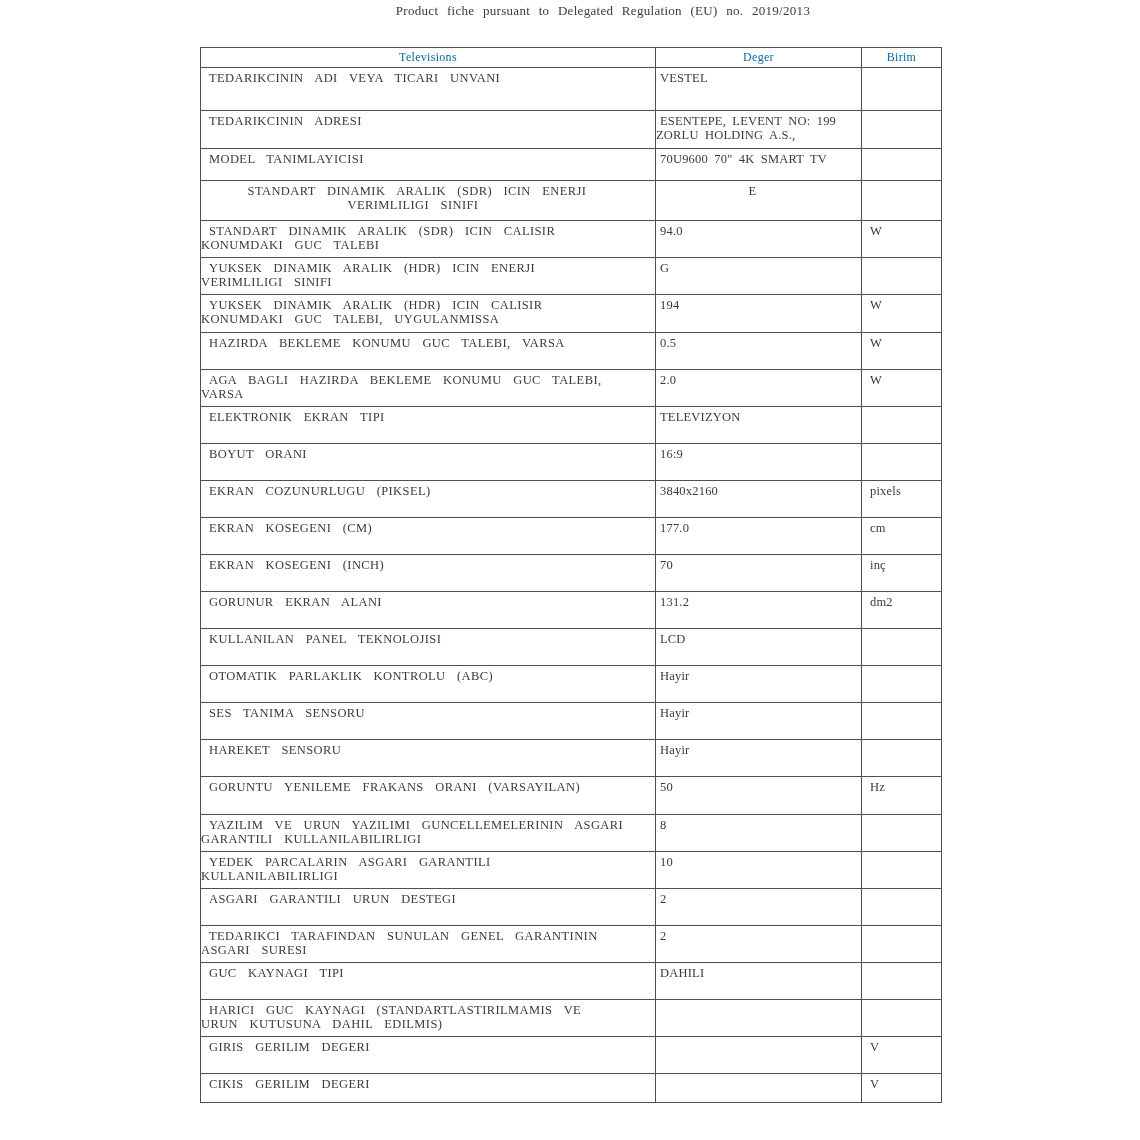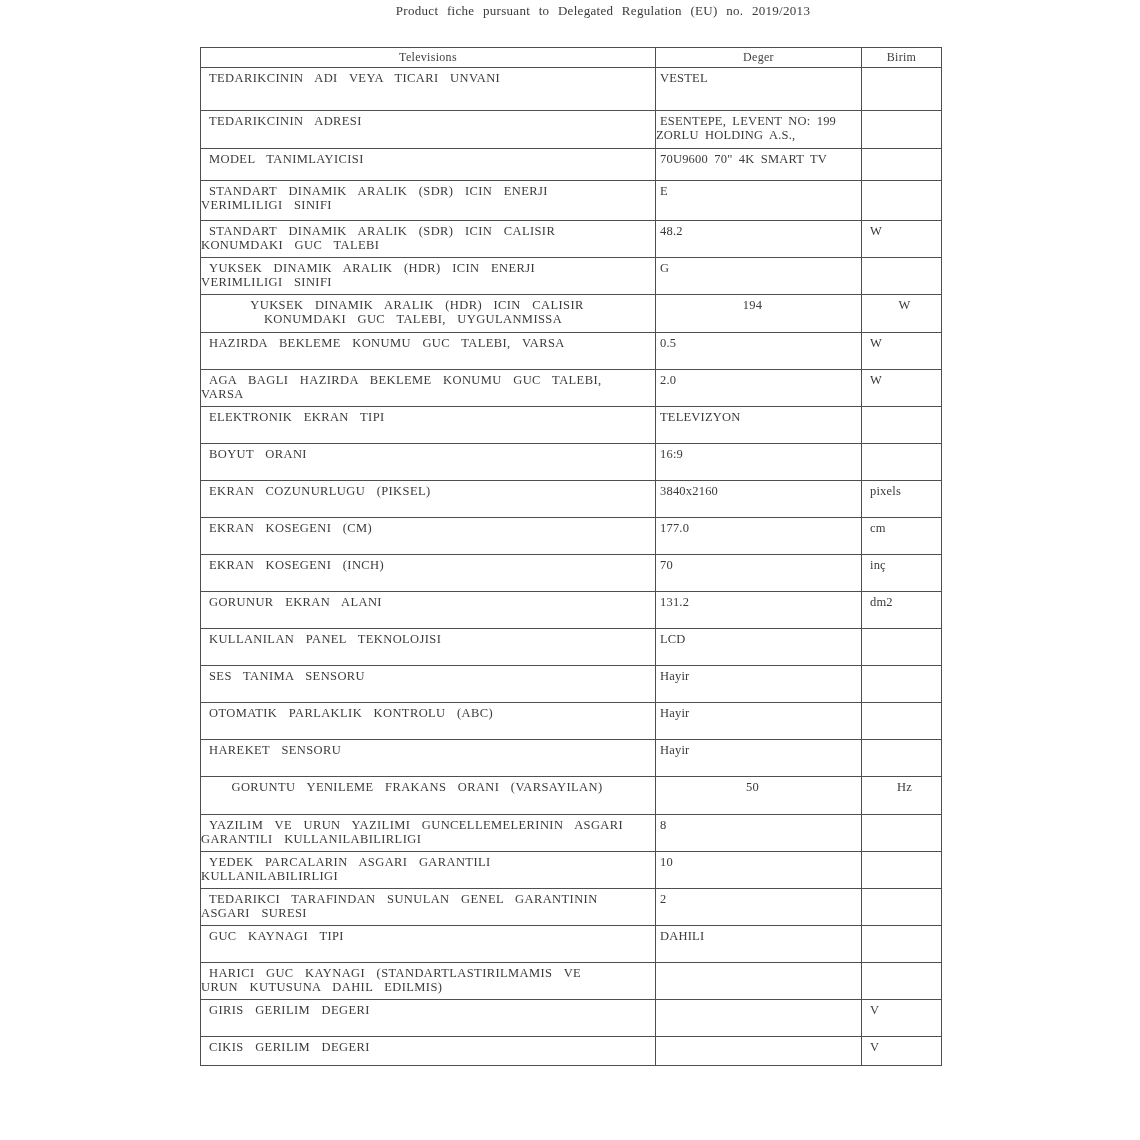--- a/index.html
+++ b/index.html
@@ -45,21 +45,21 @@
     box-sizing: border-box;
   }
   table.fiche th {
     font-weight: normal;
     font-size: 12px;
     letter-spacing: 0.3px;
     word-spacing: 3px;
     text-align: center;
     height: 20px;
     padding: 2px 0 0 0;
-    color: #404040;
+    color: #0369a1;
   }
   table.fiche td {
     font-size: 12.5px;
     line-height: 14px;
     padding-top: 3px;
     color: #3a3a3a;
   }
   td.label {
     letter-spacing: 0.4px;
     word-spacing: 8px;
@@ -76,22 +76,22 @@
   }
   td.unit {
     letter-spacing: 0.2px;
     padding-left: 8px;
     padding-right: 2px;
   }
   tr.hdef  td { height: 37px; }
   tr.h43   td { height: 43px; }
   tr.h33   td { height: 38px; }
   tr.h32   td { height: 32px; }
-  tr.h40   td { height: 40px; }
-  tr.h38   td { height: 38px; text-align: center; }
+  tr.h40   td { height: 40px; text-align: center; }
+  tr.h38   td { height: 38px; }
   tr.h29   td { height: 29px; }
 </style>
 </head>
 <body>
 
 <div class="page">
 
   <div class="doc-title">Product fiche pursuant to Delegated Regulation (EU) no. 2019/2013</div>
 
   <table class="fiche">
@@ -123,21 +123,21 @@
         <td class="value">70U9600 70" 4K SMART TV</td>
         <td class="unit"></td>
       </tr>
       <tr class="h40">
         <td class="label">STANDART DINAMIK ARALIK (SDR) ICIN ENERJI VERIMLILIGI SINIFI</td>
         <td class="value">E</td>
         <td class="unit"></td>
       </tr>
       <tr class="hdef">
         <td class="label">STANDART DINAMIK ARALIK (SDR) ICIN CALISIR KONUMDAKI GUC TALEBI</td>
-        <td class="value">48.2</td>
+        <td class="value">94.0</td>
         <td class="unit">W</td>
       </tr>
       <tr class="hdef">
         <td class="label">YUKSEK DINAMIK ARALIK (HDR) ICIN ENERJI VERIMLILIGI SINIFI</td>
         <td class="value">G</td>
         <td class="unit"></td>
       </tr>
       <tr class="h38">
         <td class="label">YUKSEK DINAMIK ARALIK (HDR) ICIN CALISIR KONUMDAKI GUC TALEBI, UYGULANMISSA</td>
         <td class="value">194</td>
@@ -182,26 +182,26 @@
         <td class="label">GORUNUR EKRAN ALANI</td>
         <td class="value">131.2</td>
         <td class="unit">dm2</td>
       </tr>
       <tr class="hdef">
         <td class="label">KULLANILAN PANEL TEKNOLOJISI</td>
         <td class="value">LCD</td>
         <td class="unit"></td>
       </tr>
       <tr class="hdef">
+        <td class="label">OTOMATIK PARLAKLIK KONTROLU (ABC)</td>
+        <td class="value">Hayir</td>
+        <td class="unit"></td>
+      </tr>
+      <tr class="hdef">
         <td class="label">SES TANIMA SENSORU</td>
-        <td class="value">Hayir</td>
-        <td class="unit"></td>
-      </tr>
-      <tr class="hdef">
-        <td class="label">OTOMATIK PARLAKLIK KONTROLU (ABC)</td>
         <td class="value">Hayir</td>
         <td class="unit"></td>
       </tr>
       <tr class="hdef">
         <td class="label">HAREKET SENSORU</td>
         <td class="value">Hayir</td>
         <td class="unit"></td>
       </tr>
       <tr class="h38">
         <td class="label">GORUNTU YENILEME FRAKANS ORANI (VARSAYILAN)</td>
@@ -212,20 +212,25 @@
         <td class="label">YAZILIM VE URUN YAZILIMI GUNCELLEMELERININ ASGARI GARANTILI KULLANILABILIRLIGI</td>
         <td class="value">8</td>
         <td class="unit"></td>
       </tr>
       <tr class="hdef">
         <td class="label">YEDEK PARCALARIN ASGARI GARANTILI KULLANILABILIRLIGI</td>
         <td class="value">10</td>
         <td class="unit"></td>
       </tr>
       <tr class="hdef">
+        <td class="label">ASGARI GARANTILI URUN DESTEGI</td>
+        <td class="value">2</td>
+        <td class="unit"></td>
+      </tr>
+      <tr class="hdef">
         <td class="label">TEDARIKCI TARAFINDAN SUNULAN GENEL GARANTININ ASGARI SURESI</td>
         <td class="value">2</td>
         <td class="unit"></td>
       </tr>
       <tr class="hdef">
         <td class="label">GUC KAYNAGI TIPI</td>
         <td class="value">DAHILI</td>
         <td class="unit"></td>
       </tr>
       <tr class="hdef">

